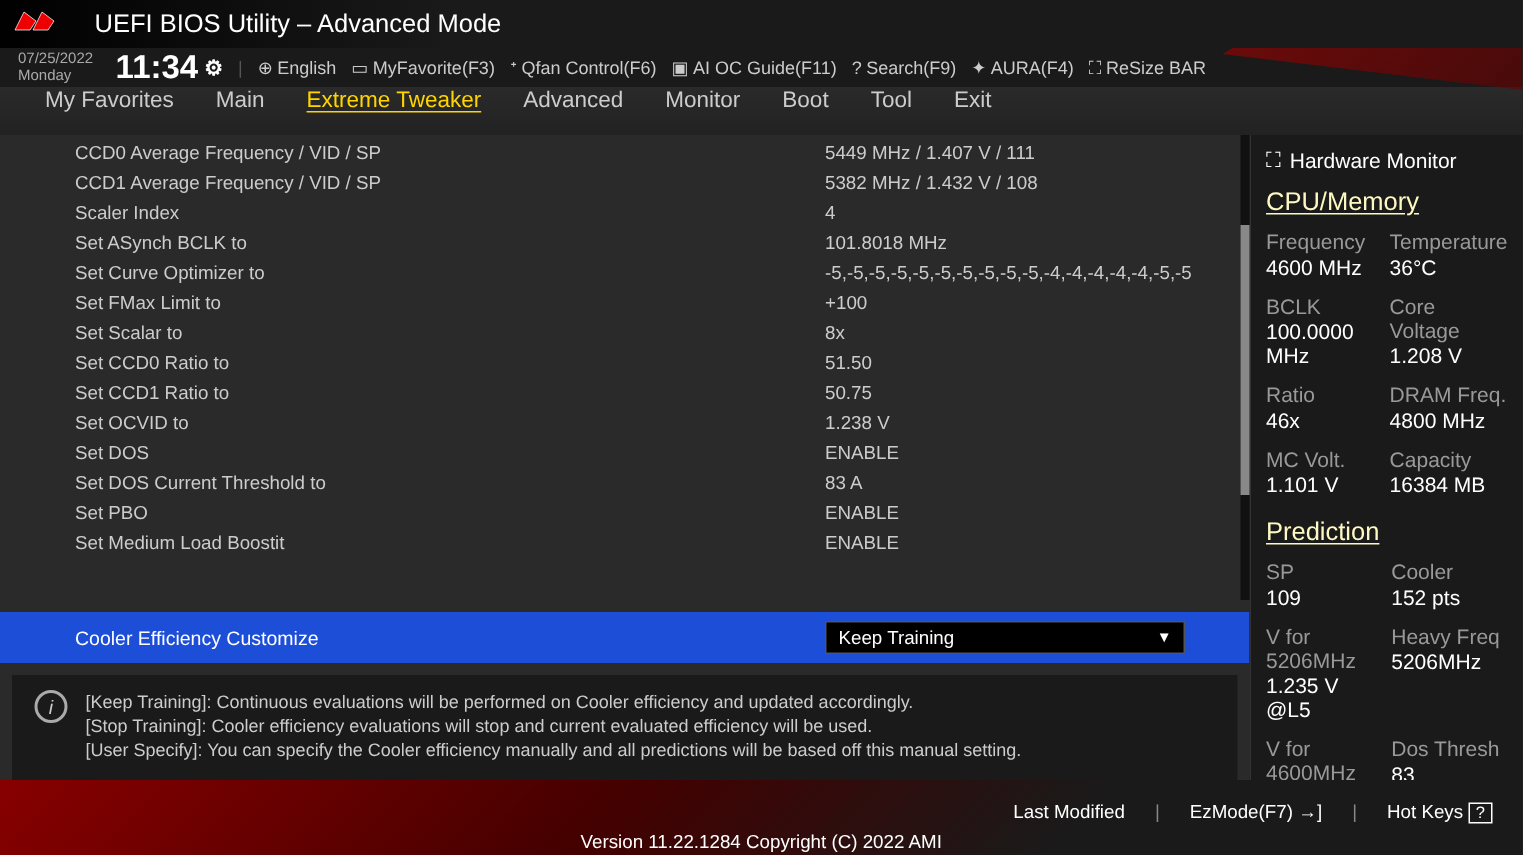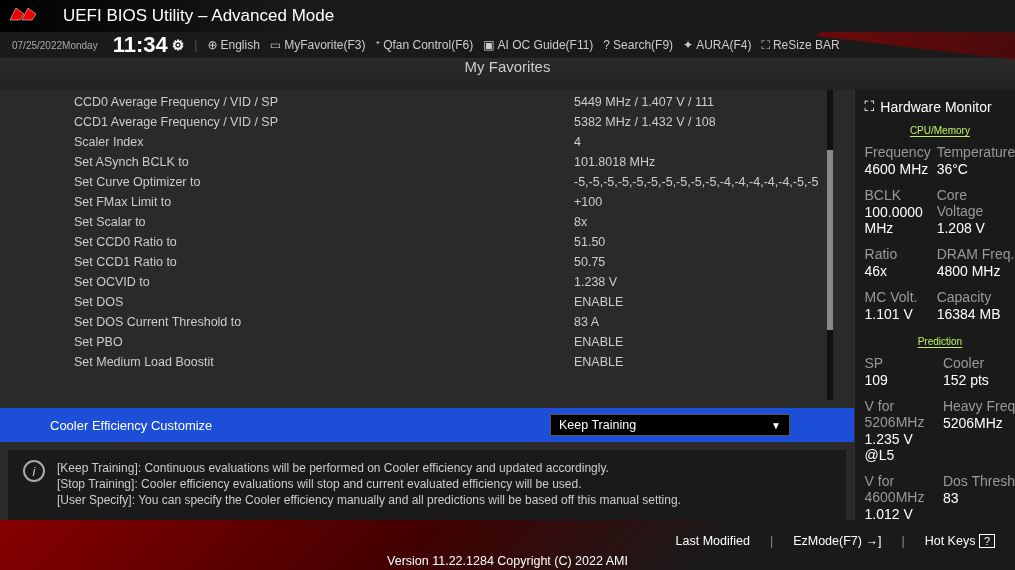--- a/index.html
+++ b/index.html
@@ -42,36 +42,35 @@
 }
 .toolbar {
   height: 26px;
   display: flex;
   align-items: center;
   padding: 0 12px;
   gap: 10px;
   font-size: 12px;
   color: #ccc;
 }
-.date-time { display: flex; flex-direction: row; margin-right: 5px; }
+.date-time { display: flex; flex-direction: column; margin-right: 5px; }
 .date-small { font-size: 10px; color: #aaa; }
 .time-big { font-size: 22px; color: #fff; font-weight: bold; display: flex; align-items: center; gap: 4px; }
 .gear { font-size: 14px; }
 .tool-item { display: flex; align-items: center; gap: 3px; cursor: pointer; }
 .divider { color: #555; }
 
 .tabs {
   height: 32px;
   display: flex;
-  align-items: center;
+  align-items: flex-start;
   padding: 0 30px;
-  gap: 52px;
+  gap: 28px;
   background: linear-gradient(180deg, #2a2a2a 0%, #222 100%);
   font-size: 15px;
-  flex-direction: column;
 }
 .tab { color: #ccc; cursor: pointer; }
 .tab.active {
   color: #ffd500;
   text-decoration: underline;
   text-underline-offset: 3px;
 }
 .main-area {
   display: flex;
   height: 432px;
@@ -87,21 +86,21 @@
   overflow: hidden;
   padding: 2px 0;
 }
 .setting-row {
   display: flex;
   padding: 1px 35px 1px 50px;
   font-size: 12.5px;
   color: #ccc;
   line-height: 18px;
 }
-.setting-label { width: 500px; margin-left: 24px; }
+.setting-label { width: 500px; }
 .setting-value { flex: 1; color: #ccc; }
 .cooler-row {
   background: #1d4ed8;
   padding: 6px 35px 6px 50px;
   display: flex;
   align-items: center;
   color: #fff;
   margin-top: 2px;
 }
 .cooler-label { width: 500px; font-size: 13px; }
@@ -149,26 +148,25 @@
 }
 .hw-monitor-title {
   color: #fff;
   font-size: 14px;
   display: flex;
   align-items: center;
   gap: 6px;
   margin-bottom: 10px;
 }
 .section-title {
-  color: #bef264;
-  font-size: 10px;
+  color: #fef9c3;
+  font-size: 17px;
   text-decoration: underline;
   text-underline-offset: 2px;
   margin-bottom: 8px;
-  text-align: center;
 }
 .hw-grid {
   display: grid;
   grid-template-columns: 1fr 1fr;
   gap: 10px 6px;
   margin-bottom: 14px;
 }
 .hw-item { font-size: 14px; }
 .hw-label { color: #999; }
 .hw-value { color: #fff; margin-top: 1px; }

